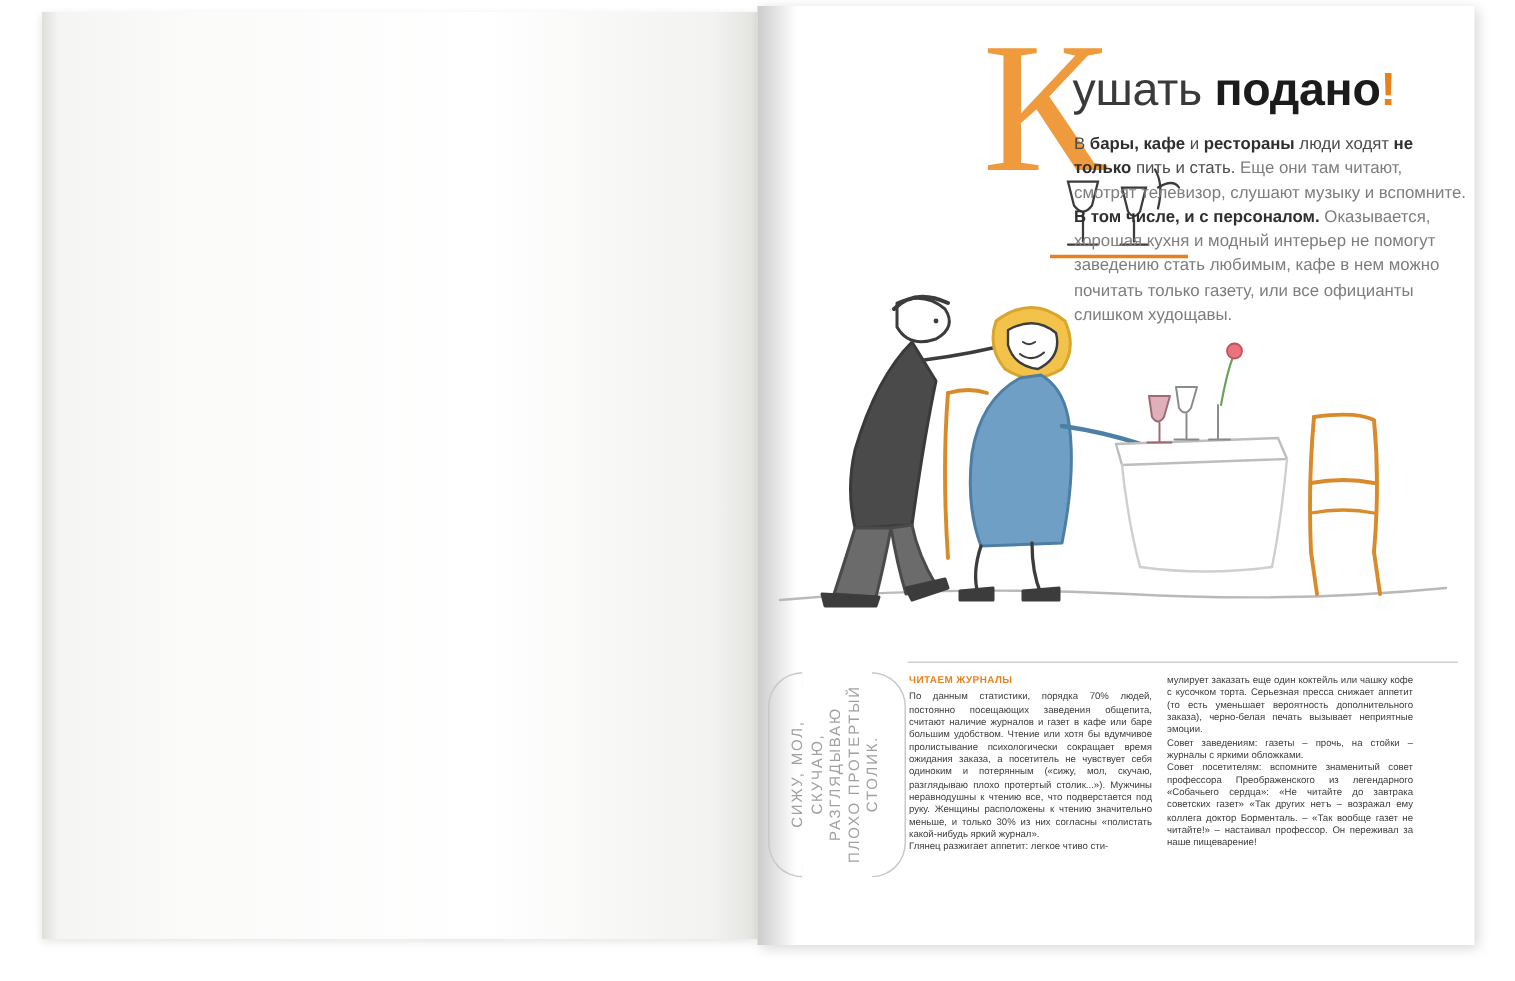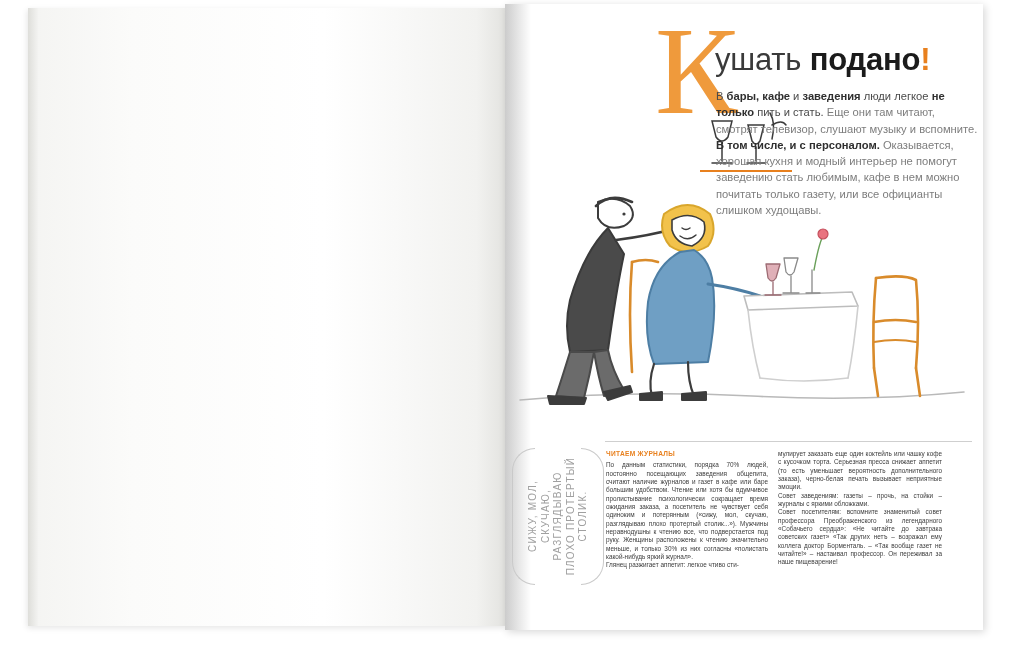--- a/index.html
+++ b/index.html
@@ -196,21 +196,21 @@
       <path d="M74 30 Q84 24 88 30"></path>
     </g>
     <path d="M2 76 L94 76" stroke="#e8801e" stroke-width="2.2" fill="none"></path>
   </svg>
 
   <div class="headline">
     <span class="h-light">ушать </span><span class="h-bold">подано</span><span class="h-excl">!</span>
   </div>
 
   <div class="deck">
-    <span class="dk">В </span><b>бары, кафе</b><span class="dk"> и </span><b>заведения</b><span class="dk"> люди легкое </span><b>не только</b><span class="dk"> пить и стать.</span>
+    <span class="dk">В </span><b>бары, кафе</b><span class="dk"> и </span><b>рестораны</b><span class="dk"> люди ходят </span><b>не только</b><span class="dk"> пить и стать.</span>
     <span>Еще они там читают, смотрят телевизор, слушают музыку</span>
     <span>и вспомните. </span><b>В том числе, и с персоналом.</b><span> Оказывается,</span>
     <span>хорошая кухня и модный интерьер не помогут заведению</span>
     <span>стать любимым, кафе в нем можно почитать только газету,</span>
     <span>или все официанты слишком худощавы.</span>
   </div>
 
   <svg class="illo" viewBox="0 0 460 240">
     <g fill="none" stroke="#4a4a4a" stroke-width="2" stroke-linecap="round" stroke-linejoin="round">
 

